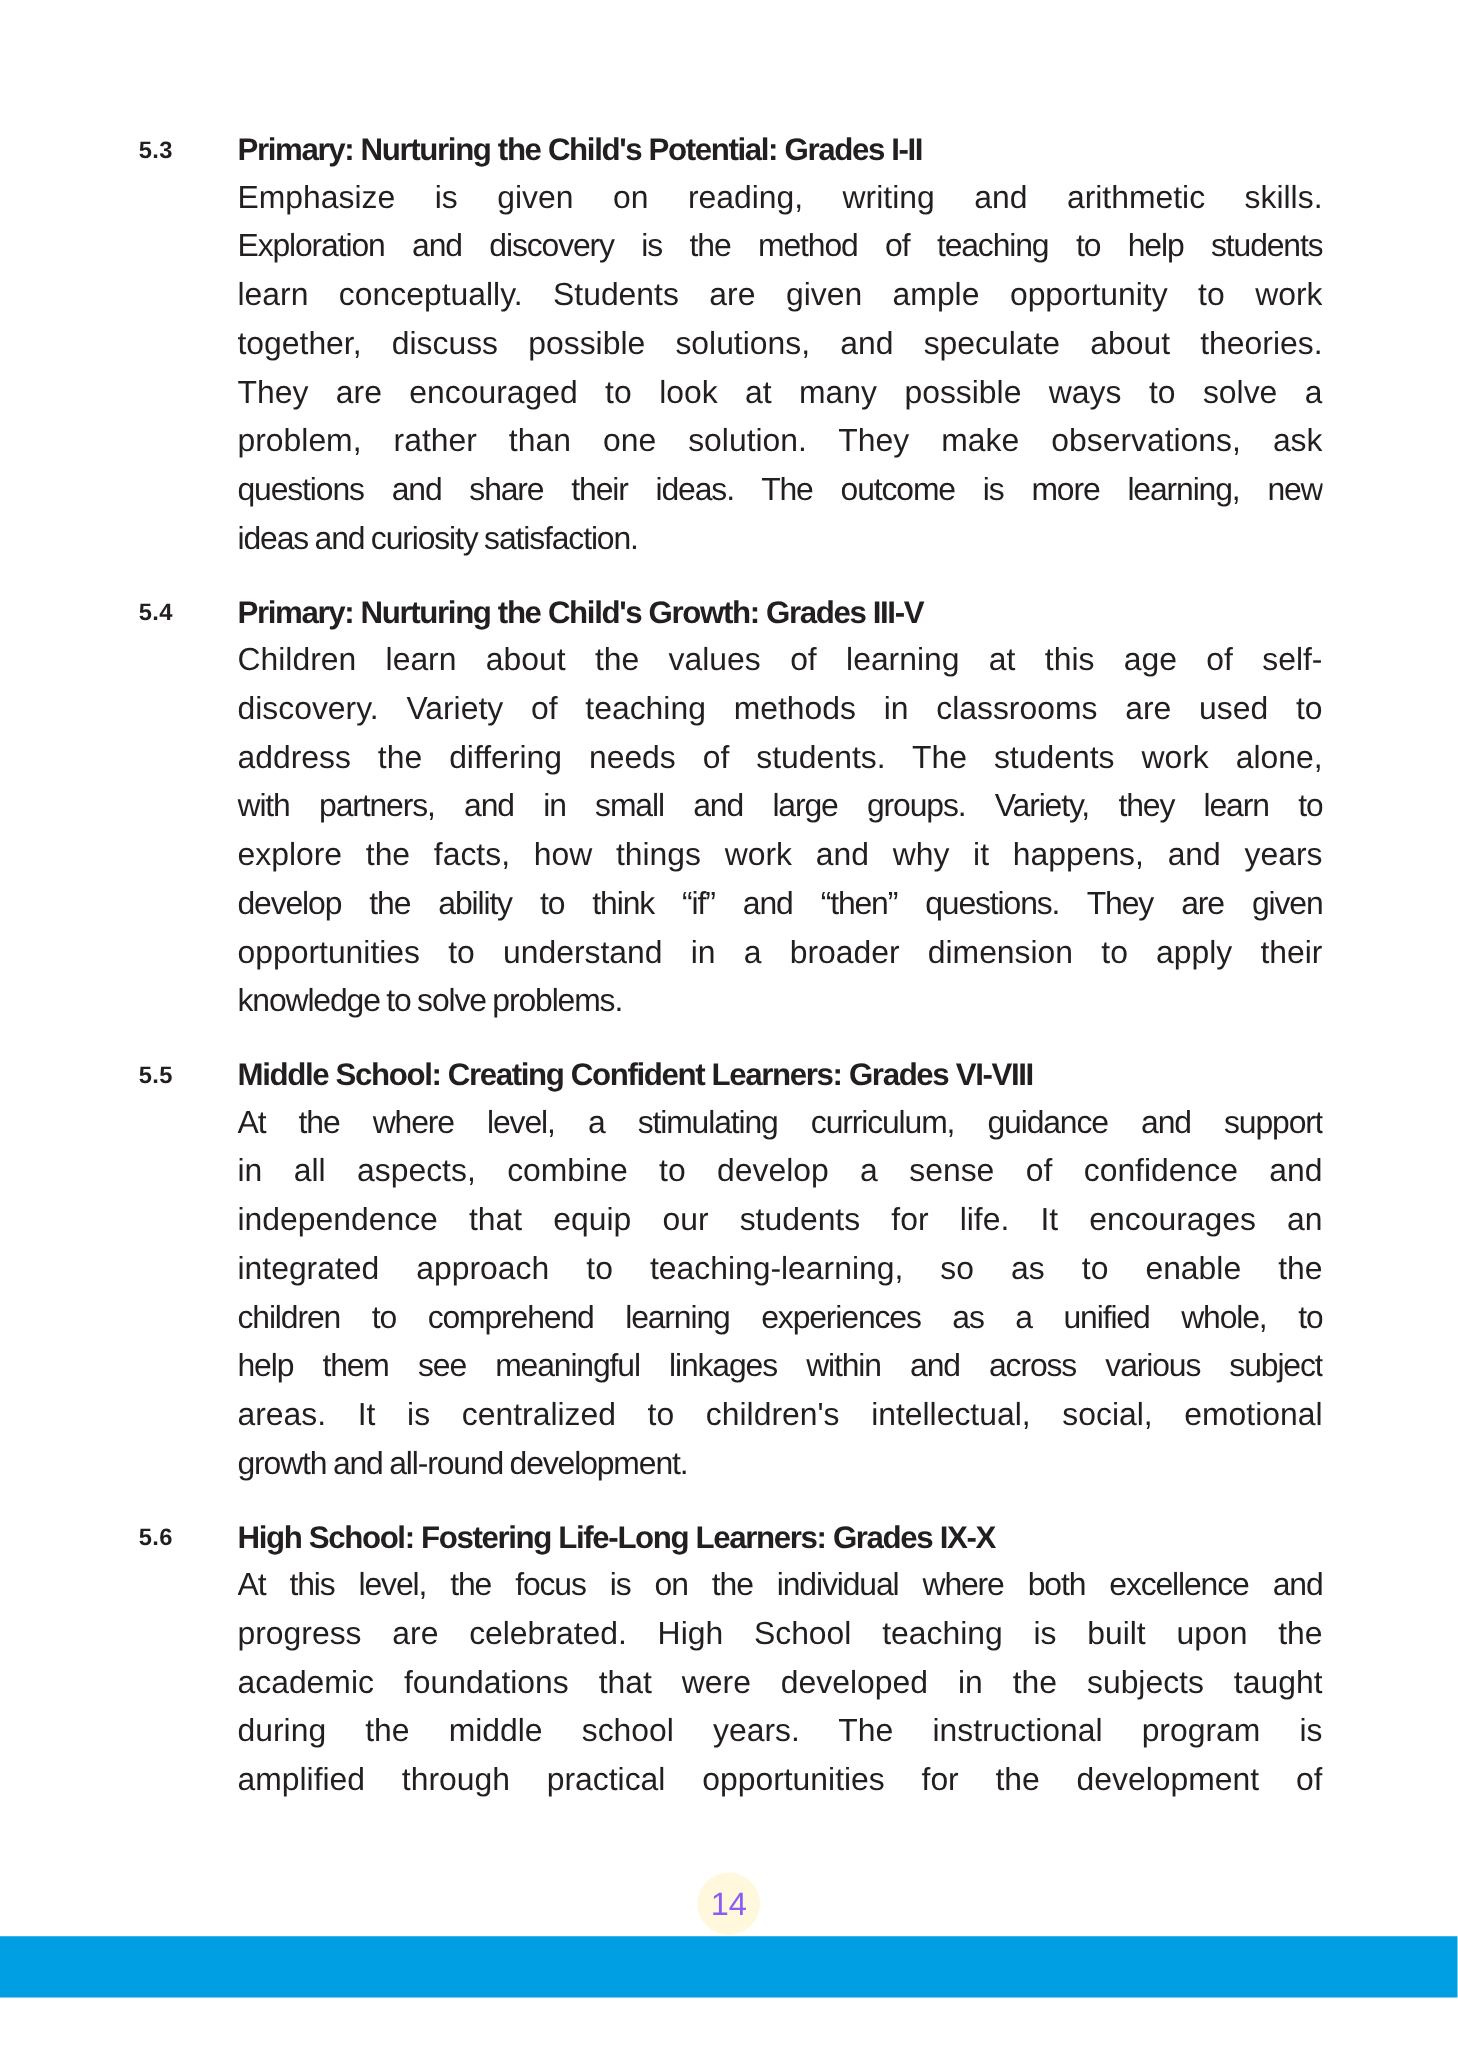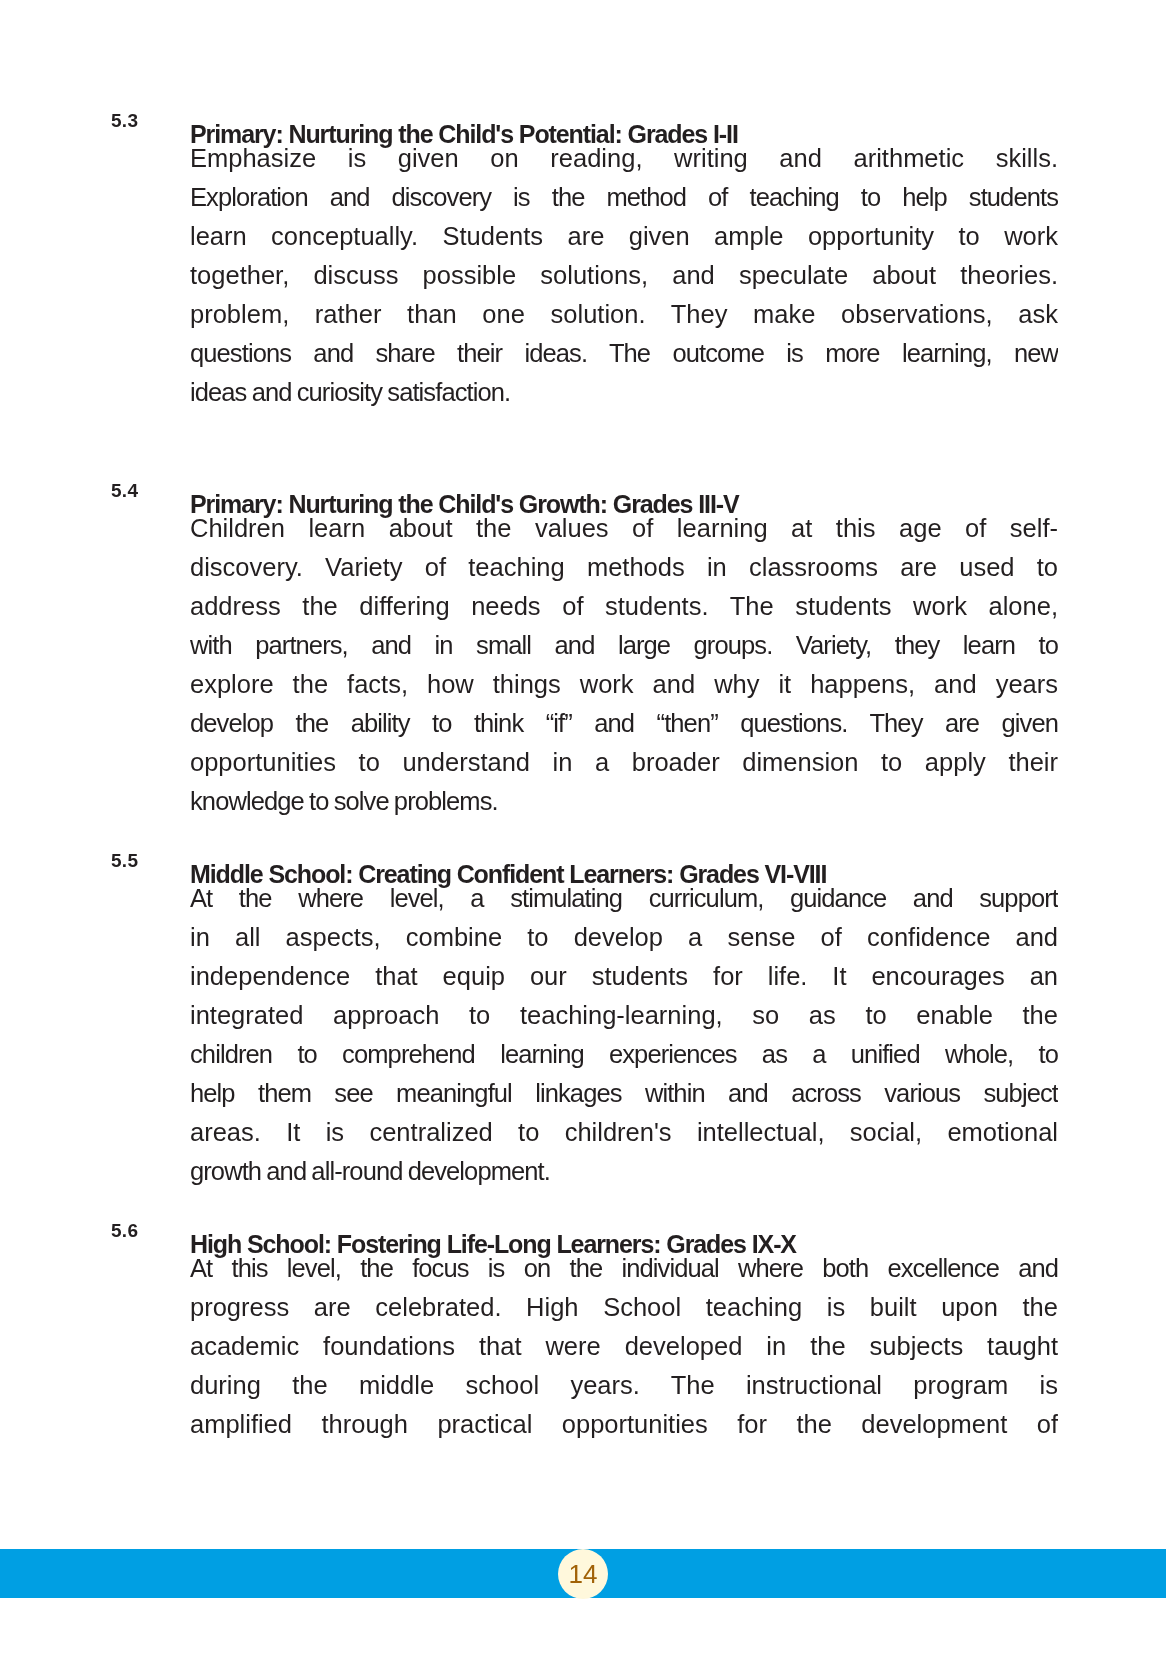--- a/index.html
+++ b/index.html
@@ -3,47 +3,48 @@
   <meta charset="utf-8">
   <style>
     html, body { margin: 0; padding: 0; background: #ffffff; }
     body { width: 1166px; height: 1654px; position: relative; overflow: hidden;
            font-family: "Liberation Sans", sans-serif; color: #231f20; }
     .section { position: absolute; left: 0; width: 1166px; }
     .heading { position: absolute; left: 0; top: 0; height: 37px; width: 1166px; }
     .num { position: absolute; left: 111px; top: 0; font-weight: bold; font-size: 19px;
            line-height: 37px; letter-spacing: 0.3px; }
     .title { position: absolute; left: 190px; top: 0; font-weight: bold; font-size: 25px;
-             line-height: 37px; letter-spacing: -1.1px; white-space: nowrap; margin-top: 14px; }
+             line-height: 37px; letter-spacing: -1.1px; white-space: nowrap; }
     .body { position: absolute; left: 190px; width: 868px; top: 37px;
             font-size: 25.5px; line-height: 39px; }
     .line { display: block; height: 39px; white-space: nowrap; text-align: justify;
             text-align-last: justify; overflow: hidden; }
     .line.last { text-align-last: left; }
     .tight { letter-spacing: -0.9px; word-spacing: -1px; }
     .footer-bar { position: absolute; left: 0; top: 1549px; width: 1166px; height: 49px;
                   background: #009fe3; }
-    .page-badge { position: absolute; left: 558px; top: 1549px; width: 50px; height: 50px;
+    .page-badge { position: absolute; left: 558px; top: 1498px; width: 50px; height: 50px;
                   border-radius: 50%; background: #fff8dc; display: flex;
                   align-items: center; justify-content: center; font-size: 26px;
-                  color: #a16207; }
+                  color: #8b5cf6; }
   </style>
 </head>
 <body>
 
 <div class="section" style="top:102px;">
   <div class="heading">
     <span class="num">5.3</span>
     <span class="title">Primary: Nurturing the Child's Potential: Grades I-II</span>
   </div>
   <div class="body">
     <span class="line">Emphasize is given on reading, writing and arithmetic skills.</span>
     <span class="line tight">Exploration and discovery is the method of teaching to help students</span>
     <span class="line">learn conceptually. Students are given ample opportunity to work</span>
     <span class="line">together, discuss possible solutions, and speculate about theories.</span>
+    <span class="line">They are encouraged to look at many possible ways to solve a</span>
     <span class="line">problem, rather than one solution. They make observations, ask</span>
     <span class="line tight">questions and share their ideas. The outcome is more learning, new</span>
     <span class="line last tight">ideas and curiosity satisfaction.</span>
   </div>
 </div>
 
 <div class="section" style="top:472px;">
   <div class="heading">
     <span class="num">5.4</span>
     <span class="title">Primary: Nurturing the Child's Growth: Grades III-V</span>

